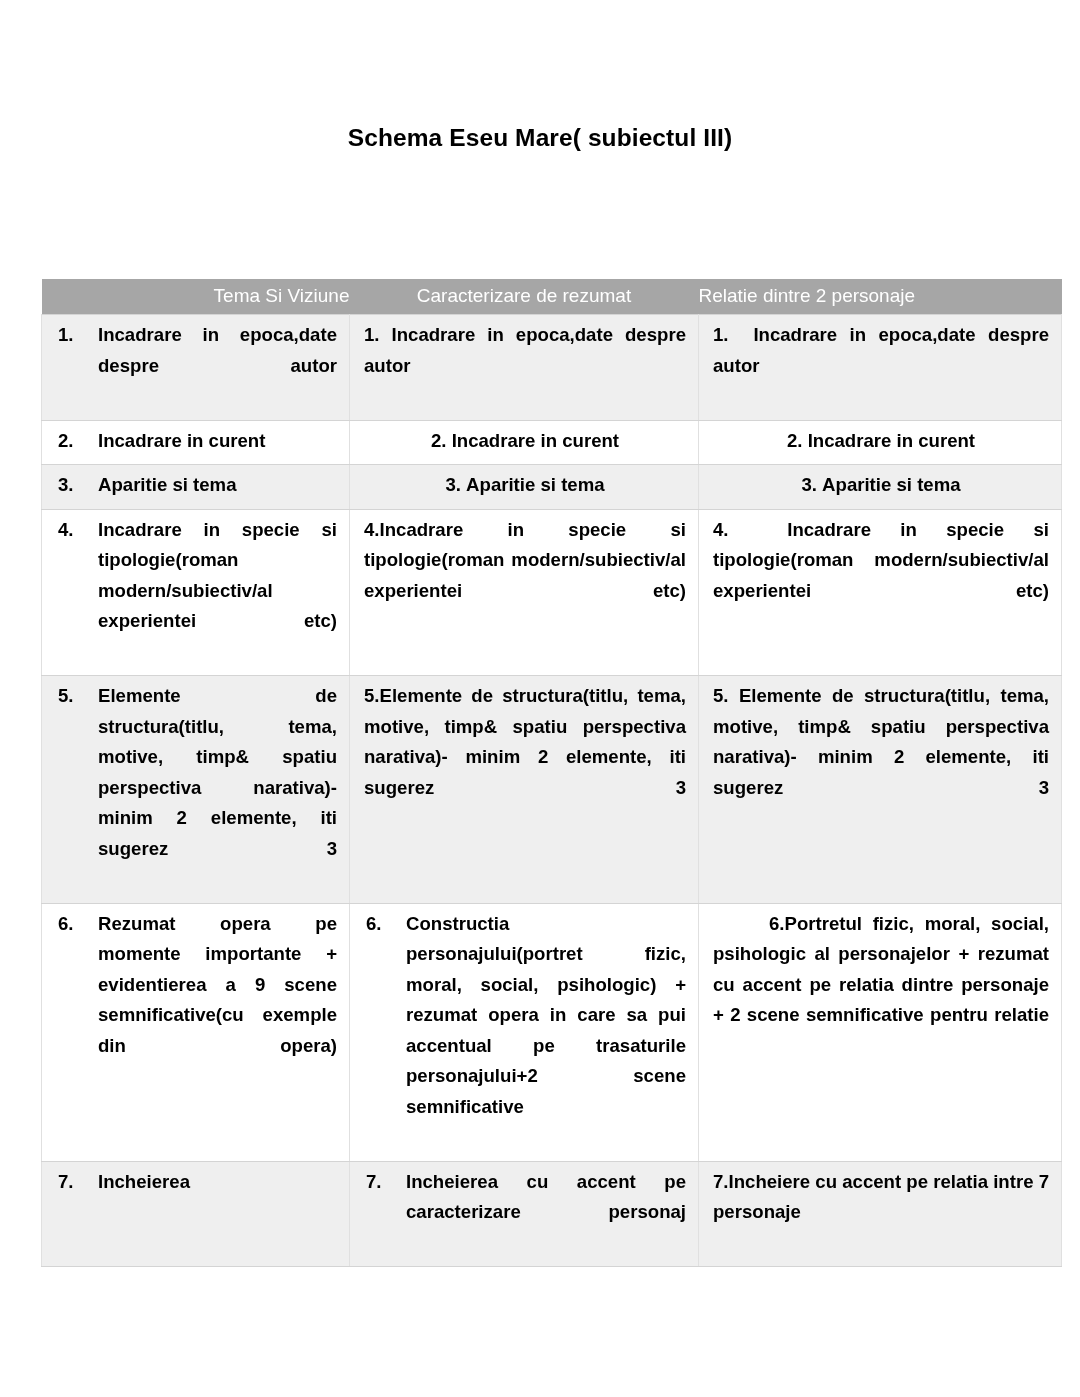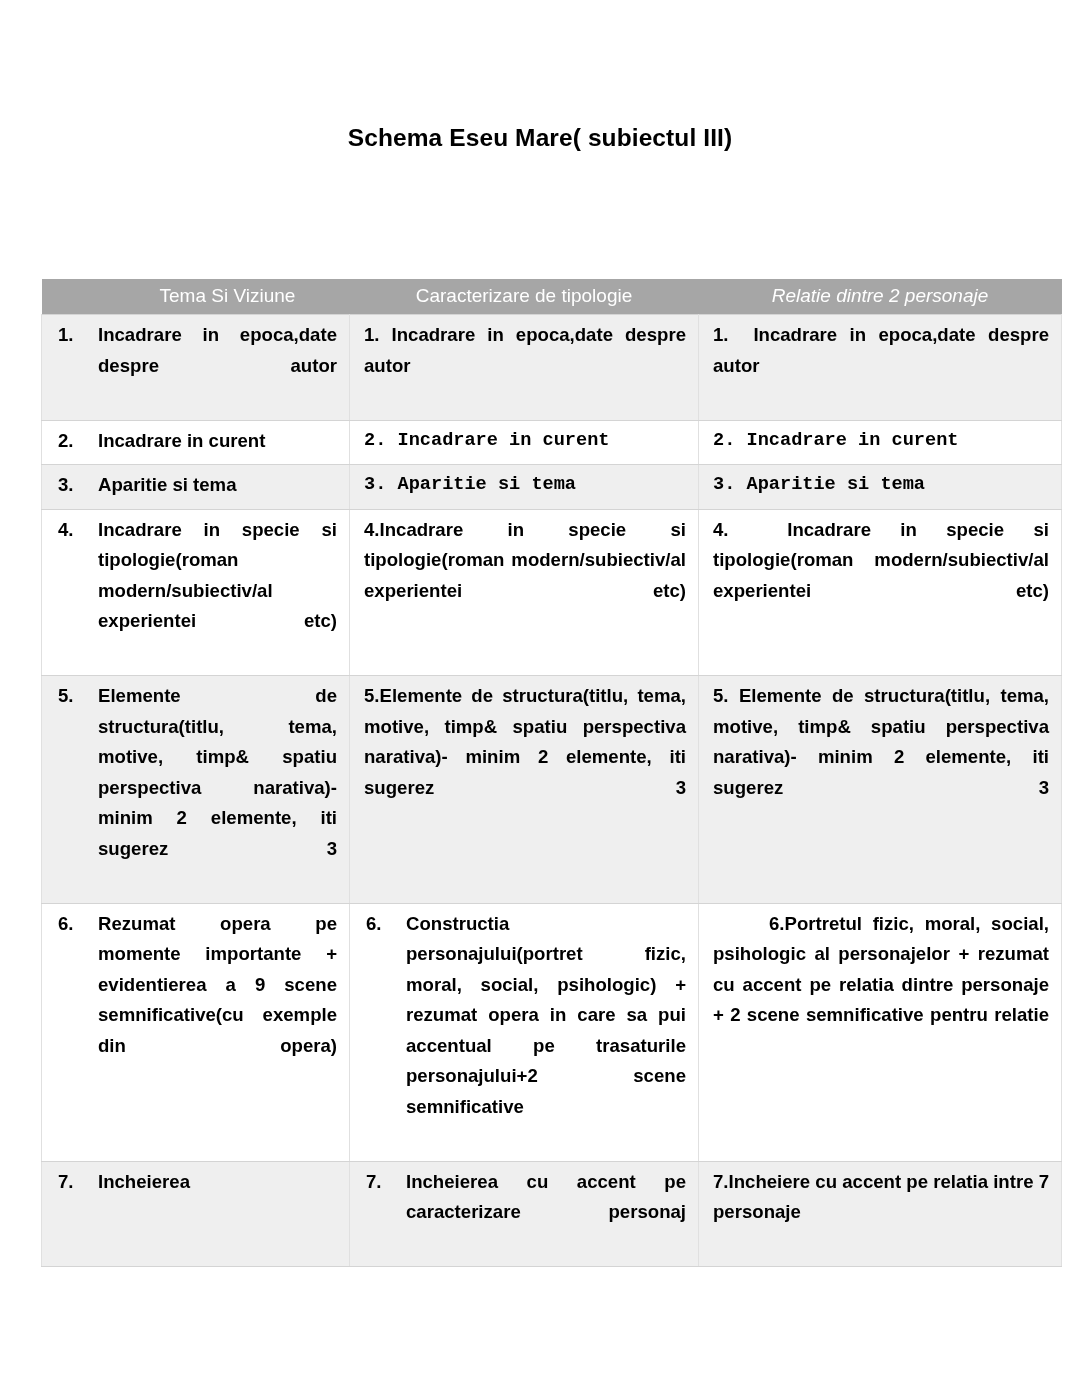--- a/index.html
+++ b/index.html
@@ -62,23 +62,23 @@
   .schema-table th {
     background: #a6a6a6;
     color: #ffffff;
     font-weight: normal;
     font-size: 19px;
     height: 33px;
     padding: 0 0 2px 0;
     vertical-align: middle;
     border: none;
   }
-  th.h1 { text-align: center; padding-left: 64px; }
+  th.h1 { text-align: right; padding-left: 64px; }
   th.h2 { text-align: center; }
-  th.h3 { text-align: center; font-style: italic; }
+  th.h3 { text-align: left; }
 
   .schema-table td {
     vertical-align: top;
     font-size: 18.6px;
     font-weight: bold;
     line-height: 30.5px;
     padding: 5px 12px 8px 12px;
     border-left: 1px solid #e0e0e0;
     border-right: 1px solid #e0e0e0;
     border-top: 1px solid #d4d4d4;
@@ -111,21 +111,21 @@
   
   .para {
     text-align: justify;
     padding-left: 2px;
   }
   .para::after {
     content: "";
     display: inline-block;
     width: 100%;
   }
-  .para.nojust { text-align: left; font-family: Liberation Mono, monospace; }
+  .para.nojust { text-align: center; }
   .para.nojust::after { display: none; }
   .para.indent { text-indent: 56px; }
 
   .li.nojust { }
   .li.nojust .body::after { display: none; }
   .li.nojust .body { text-align: left; }
 </style>
 </head>
 <body>
 
@@ -136,21 +136,21 @@
 
   <table class="schema-table">
     <colgroup>
       <col class="c1">
         <col class="c2">
         <col class="c3">
     </colgroup>
     <thead>
       <tr>
         <th class="h1">Tema Si Viziune</th>
-        <th class="h2">Caracterizare de tipologie</th>
+        <th class="h2">Caracterizare de rezumat</th>
         <th class="h3">Relatie dintre 2 personaje</th>
       </tr>
     </thead>
     <tbody>
 
       <tr class="shade">
         <td>
           <div class="li">
             <span class="marker">1.</span>
             <span class="body">Incadrare in epoca,date despre autor</span>

